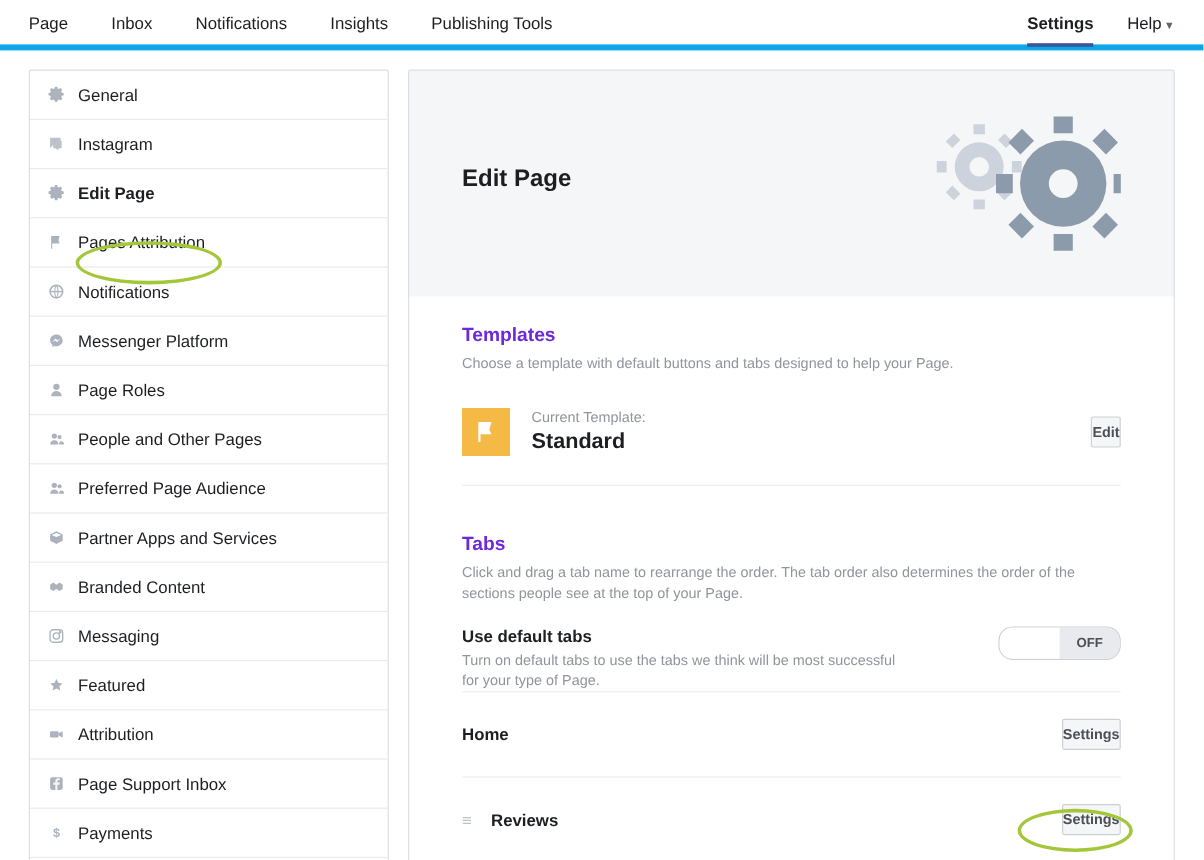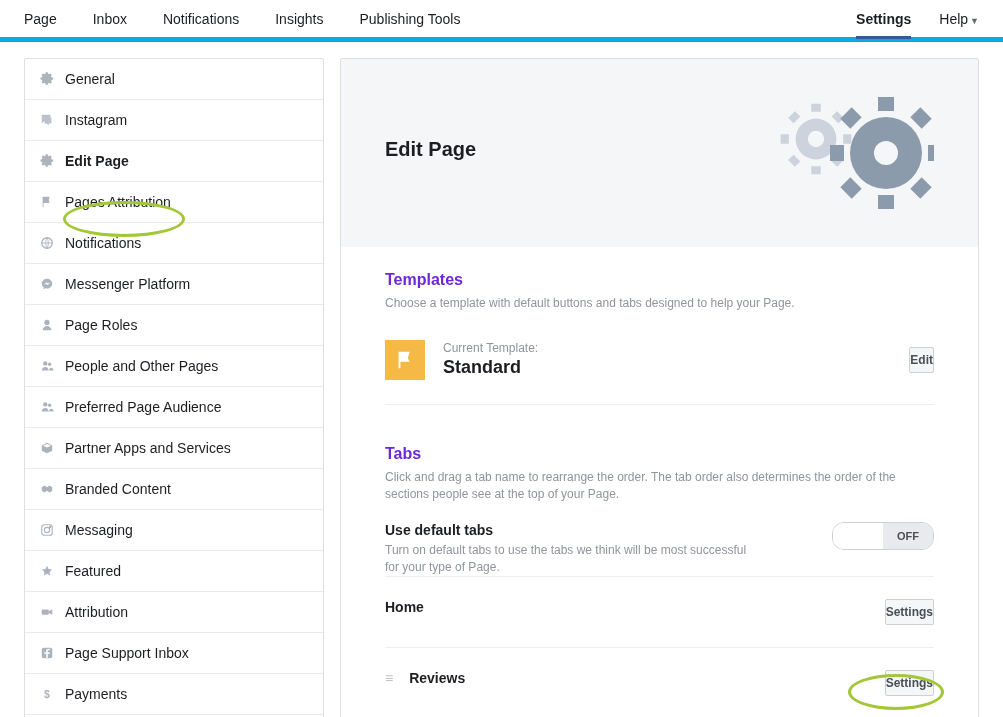--- a/index.html
+++ b/index.html
@@ -42,21 +42,21 @@
 
 .tabs-section { margin-top: 24px; border-bottom: 1px solid #eceff1; }
 .default-tabs { display: flex; justify-content: center; align-items: flex-start; margin-top: 20px; }
 .default-tabs-text { flex: 1; padding-right: 40px; }
 .default-tabs-title { font-size: 14px; font-weight: 700; margin-bottom: 4px; }
 .toggle { display: flex; border: 1px solid #ccd0d5; border-radius: 12px; overflow: hidden; height: 28px; margin-left: 29px; }
 .toggle-half { width: 50px; display: flex; align-items: center; justify-content: center; font-size: 11px; font-weight: 700; }
 .toggle-on { background: #fff; }
 .toggle-off { background: #e9eaed; color: #4b4f56; }
 
-.tab-row { display: flex; padding: 22px 0; border-bottom: 1px solid #eceff1; }
+.tab-row { display: flex; align-items: center; padding: 22px 0; border-bottom: 1px solid #eceff1; }
 .tab-row:last-child { border-bottom: none; }
 .drag-handle { color: #bec2c9; margin-right: 16px; font-size: 14px; cursor: move; }
 .tab-name { flex: 1; font-weight: 700; font-size: 14px; }
 .rel { position: relative; }
 </style>
 </head>
 <body>
 
 <div class="topnav">
   <div class="topnav-left">

